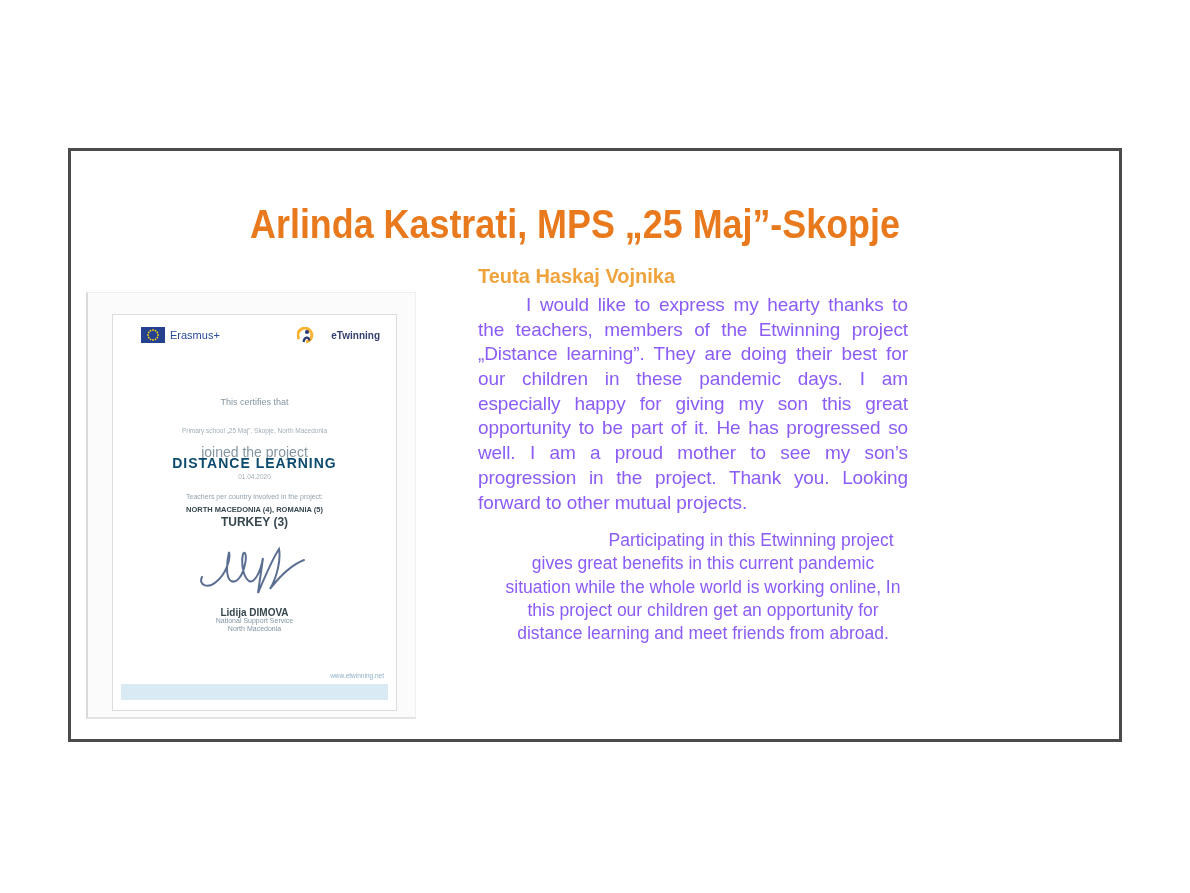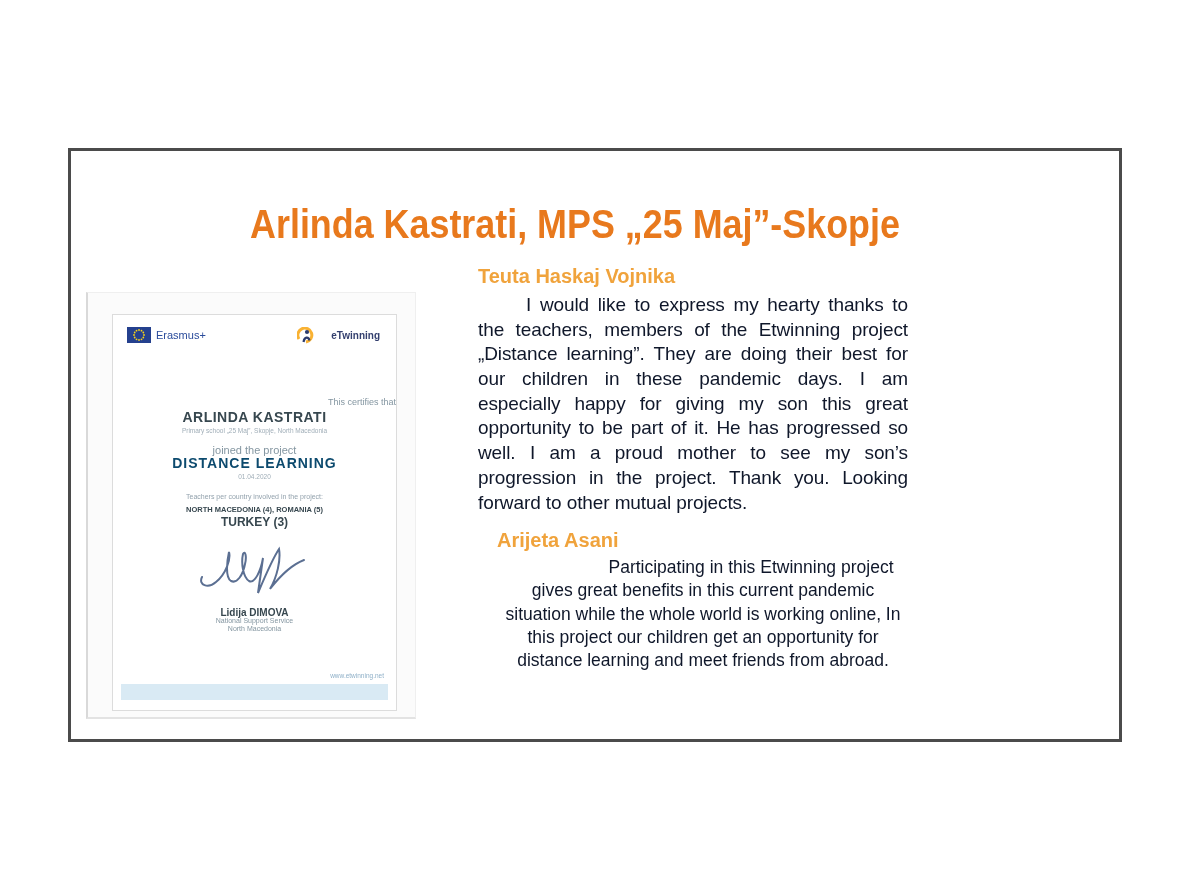--- a/index.html
+++ b/index.html
@@ -17,48 +17,48 @@
            font-size:41px; font-weight:bold; color:#e8791d;
            transform:scaleX(0.875); transform-origin:center top; }
 
   
   .cert-wrap { position:absolute; left:15px; top:141px; width:330px; height:427px;
                background:#fbfbfb; border-left:2px solid #d9d9d9;
                border-bottom:2px solid #e3e3e3; border-top:1px solid #efefef;
                border-right:1px solid #efefef; }
   .cert-page { position:absolute; left:24px; top:21px; width:285px; height:397px;
                background:#ffffff; border:1px solid #dcdcdc; }
-  .cert-logos { position:absolute; left:12px; right:14px; top:10px; height:20px; }
+  .cert-logos { position:absolute; left:26px; right:14px; top:10px; height:20px; }
   .erasmus { position:absolute; left:2px; top:2px; display:flex; align-items:center; gap:5px; }
   .erasmus span { font-size:11px; color:#2a4b9b; }
   .etwin { position:absolute; right:2px; top:2px; display:flex; align-items:center; gap:17px;padding-left:32px; }
   .etwin span { font-size:10px; color:#333f6e; font-weight:bold; }
   .cert-band { position:absolute; left:8px; right:8px; top:37px; height:31px;
                background:#d9eaf4; display:flex; align-items:center; justify-content:center;
                font-size:11px; font-weight:bold; color:#2c5b77; }
   .cert-line { position:absolute; left:0; right:0; text-align:center; }
-  .c-certifies { top:82px; font-size:9px; color:#8496a1;text-align:right; }
+  .c-certifies { top:82px; font-size:9px; color:#8496a1; }
   .c-name { top:94px; font-size:14px; font-weight:bold; color:#37474f; letter-spacing:0.5px; }
   .c-school { top:112px; font-size:6.5px; color:#a0aeb8; }
-  .c-joined { top:129px; font-size:11px; color:#8496a1; }
+  .c-joined { top:129px; font-size:14px; color:#8496a1; }
   .c-project { top:140px; font-size:14px; font-weight:bold; color:#0c4a6e; letter-spacing:1px; }
   .c-date { top:158px; font-size:6.5px; color:#a0aeb8; }
   .c-teachers { top:178px; font-size:7px; color:#93a2ad; }
   .c-countries1 { top:190px; font-size:7.5px; font-weight:bold; color:#37474f; }
   .c-countries2 { top:200px; font-size:12px; font-weight:bold; color:#37474f; }
   .c-signature { position:absolute; left:0; right:0; top:222px; text-align:center; }
   .c-signer { top:292px; font-size:10px; font-weight:bold; color:#37474f; }
   .c-org { top:302px; font-size:7px; color:#8496a1; }
   .c-country { top:310px; font-size:7px; color:#8496a1; }
   .c-url { position:absolute; right:12px; top:357px; font-size:6.5px; color:#8fb0c8; }
   .cert-footer { position:absolute; left:8px; right:8px; top:369px; height:16px; background:#d9eaf4; }
 
   
   .testimonial h2 { text-align:left; font-size:20px; font-weight:bold; color:#f0a33c; }
-  .testimonial p  { color:#0f172a; }
+  .testimonial p  { color:#8b5cf6; }
   .t1 { position:absolute; left:407px; top:114px; width:430px; }
   .t1 h2 { margin-bottom:5px; }
   .t1 p  { font-size:19px; line-height:1.3; text-align:justify; text-indent:48px;
            letter-spacing:-0.1px; }
   .t2 { position:absolute; left:426px; top:378px; width:412px; }
   .t2 h2 { margin-bottom:4px; }
   .t2 p  { font-size:17.5px; line-height:1.33; text-align:center; text-indent:96px; }
 </style>
 </head>
 <body>
@@ -97,21 +97,20 @@
               <path d="M2 12 A7 7 0 1 1 9 15" fill="none" stroke="#f9b233" stroke-width="3"></path>
               <circle cx="10" cy="5" r="2.1" fill="#2a3b6e"></circle>
               <path d="M6.5 15 C7.5 9.5 11.5 9.5 12.5 13.5" stroke="#2a3b6e" fill="none" stroke-width="2.2"></path>
             </svg>
             <span>eTwinning</span>
           </div>
         </div>
 
 
         <div class="cert-line c-certifies">This certifies that</div>
-        <div class="cert-line c-name">ARLINDA KASTRATI</div>
         <div class="cert-line c-school">Primary school „25 Maj”, Skopje, North Macedonia</div>
         <div class="cert-line c-joined">joined the project</div>
         <div class="cert-line c-project">DISTANCE LEARNING</div>
         <div class="cert-line c-date">01.04.2020</div>
         <div class="cert-line c-teachers">Teachers per country involved in the project:</div>
         <div class="cert-line c-countries1">NORTH MACEDONIA (4), ROMANIA (5)</div>
         <div class="cert-line c-countries2">TURKEY (3)</div>
 
         <div class="c-signature">
           <svg width="130" height="62" viewBox="0 0 130 62">
@@ -127,18 +126,17 @@
         <div class="cert-footer"></div>
       </div>
     </div>
 
     <section class="testimonial t1">
       <h2>Teuta Haskaj Vojnika</h2>
       <p>I would like to express my hearty thanks to the teachers, members of the Etwinning project „Distance learning”. They are doing their best for our children in these pandemic days. I am especially happy for giving my son this great opportunity to be part of it. He has progressed so well. I am a proud mother to see my son’s progression in the project. Thank you. Looking forward to other mutual projects.</p>
     </section>
 
     <section class="testimonial t2">
-      <h2>Arijeta Asani</h2>
       <p>Participating in this Etwinning project gives great benefits in this current pandemic situation while the whole world is working online, In this project our children get an opportunity for distance learning and meet friends from abroad.</p>
     </section>
 
   </div>
 </div>
 
 </body></html>

